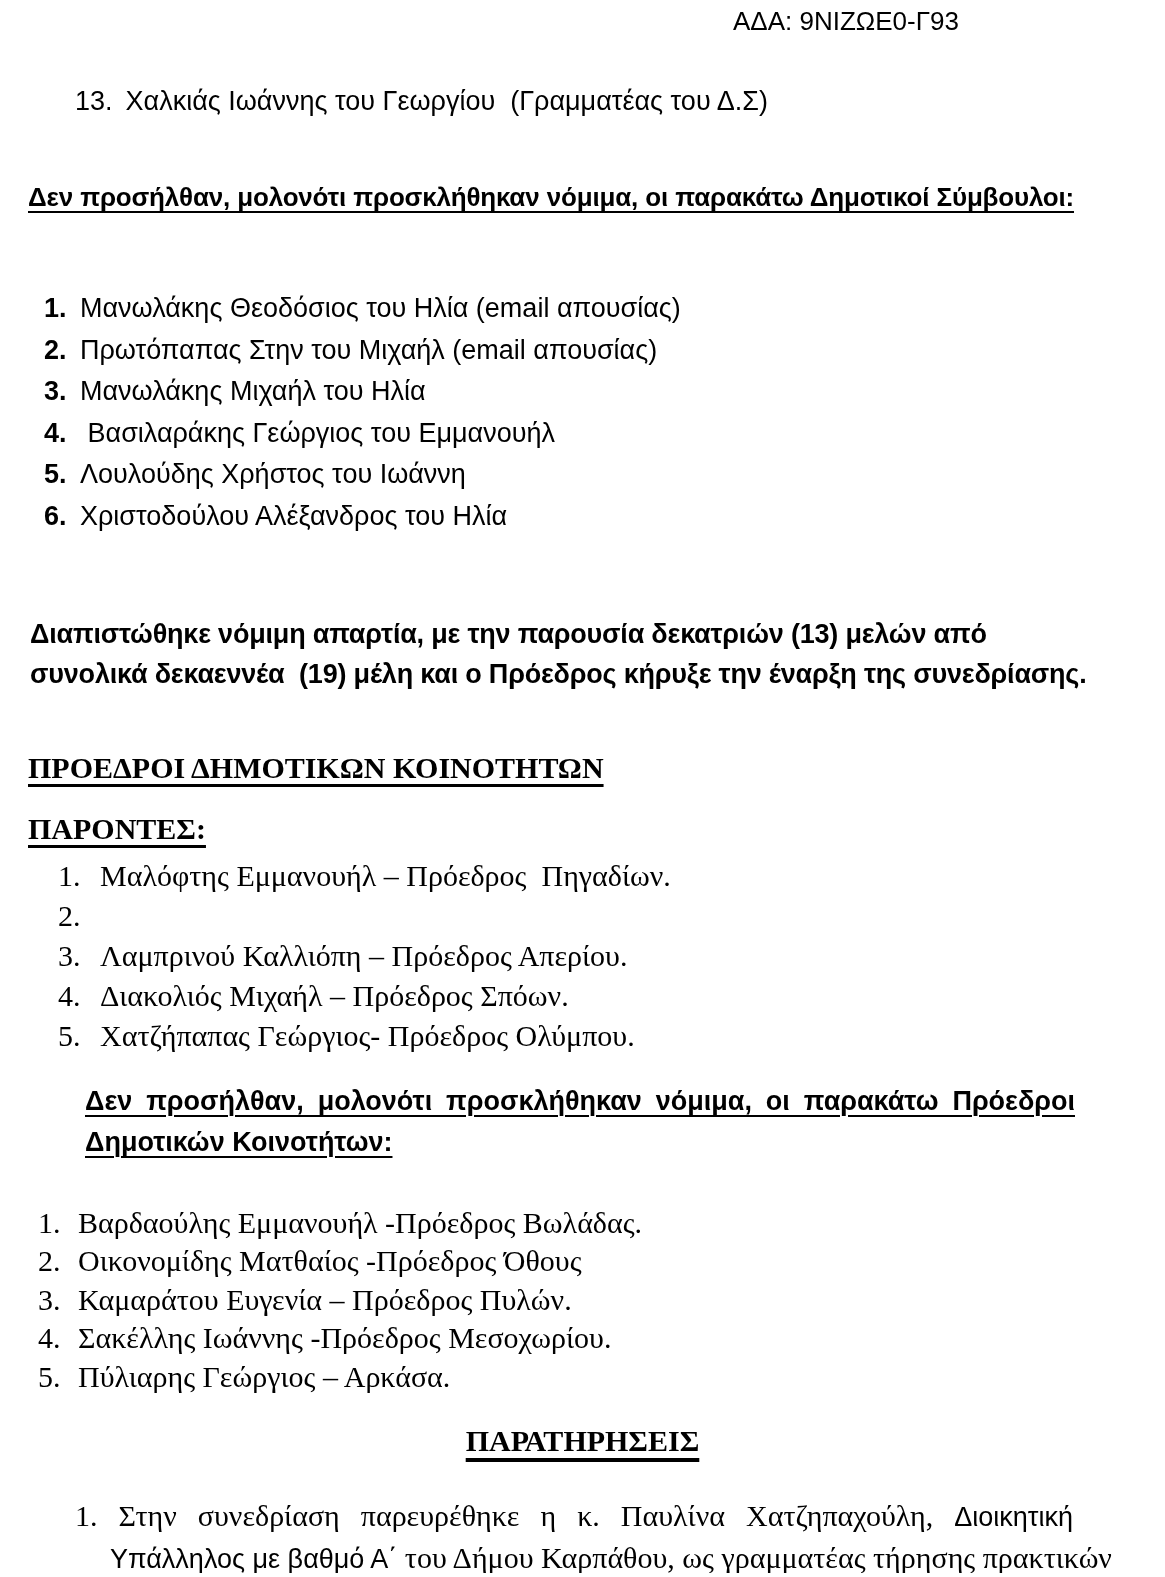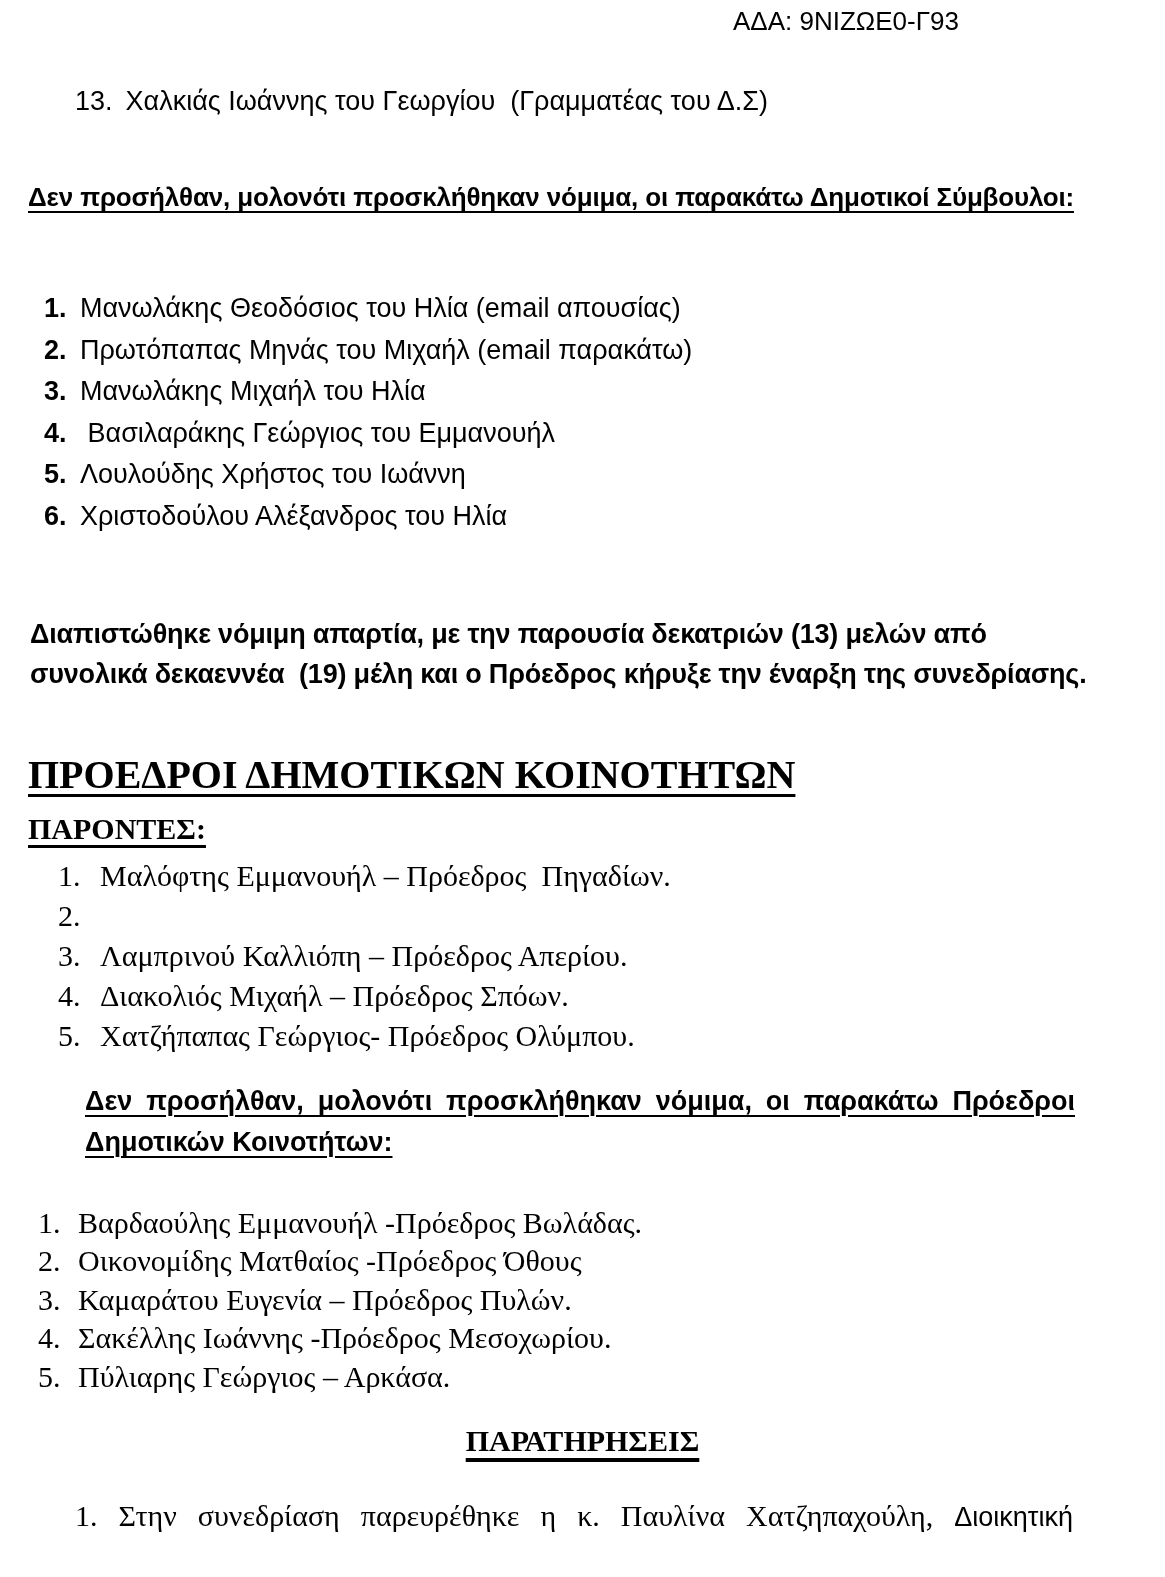--- a/index.html
+++ b/index.html
@@ -34,21 +34,21 @@
   
   .list-sans{top:288px;left:44px;font-size:27px;}
   .list-sans .row{display:flex;line-height:41.5px;}
   .list-sans .num{font-weight:bold;width:36px;flex:none;}
 
   
   .quorum{top:614px;left:30px;font-size:27px;font-weight:bold;line-height:40px;letter-spacing:-0.2px;}
 
   
   .h-proedroi{
-    top:751px;left:28px;font-size:40px;font-weight:bold;
+    top:751px;left:28px;font-size:30px;font-weight:bold;
     text-decoration:underline;text-decoration-thickness:3px;text-underline-offset:6px;
   }
   .h-parontes{
     top:812px;left:28px;font-size:30px;font-weight:bold;
     text-decoration:underline;text-decoration-thickness:3px;text-underline-offset:6px;
   }
 
   
   .list-serif-a{top:856px;left:58px;font-size:30px;}
   .list-serif-a .row{display:flex;line-height:40px;}
@@ -105,21 +105,21 @@
 
   <div class="abs h-absent-council sans">Δεν προσήλθαν, μολονότι προσκλήθηκαν νόμιμα, οι παρακάτω Δημοτικοί Σύμβουλοι:</div>
 
   <div class="abs list-sans sans">
     <div class="row">
       <span class="num">1.</span>
       <span class="prewrap">Μανωλάκης Θεοδόσιος του Ηλία (email απουσίας)</span>
     </div>
     <div class="row">
       <span class="num">2.</span>
-      <span class="prewrap">Πρωτόπαπας Μηνάς του Μιχαήλ (email παρακάτω)</span>
+      <span class="prewrap">Πρωτόπαπας Στην του Μιχαήλ (email απουσίας)</span>
     </div>
     <div class="row">
       <span class="num">3.</span>
       <span class="prewrap">Μανωλάκης Μιχαήλ του Ηλία</span>
     </div>
     <div class="row">
       <span class="num">4.</span>
       <span class="prewrap"> Βασιλαράκης Γεώργιος του Εμμανουήλ</span>
     </div>
     <div class="row">
@@ -192,14 +192,18 @@
   <div class="abs h-observations serif">
     <span class="inner">ΠΑΡΑΤΗΡΗΣΕΙΣ</span>
   </div>
 
   <div class="abs obs-line1 serif">
     <span>1.</span>
     <span>Στην συνεδρίαση παρευρέθηκε η κ. Παυλίνα Χατζηπαχούλη,</span>
     <span class="sansbit sans">Διοικητική</span>
   </div>
 
+  <div class="abs obs-line2 serif">
+    <span class="sansbit sans">Υπάλληλος με βαθμό Α΄</span>
+    <span>του Δήμου Καρπάθου, ως γραμματέας τήρησης πρακτικών</span>
+  </div>
 
 </div>
 
 </body></html>

